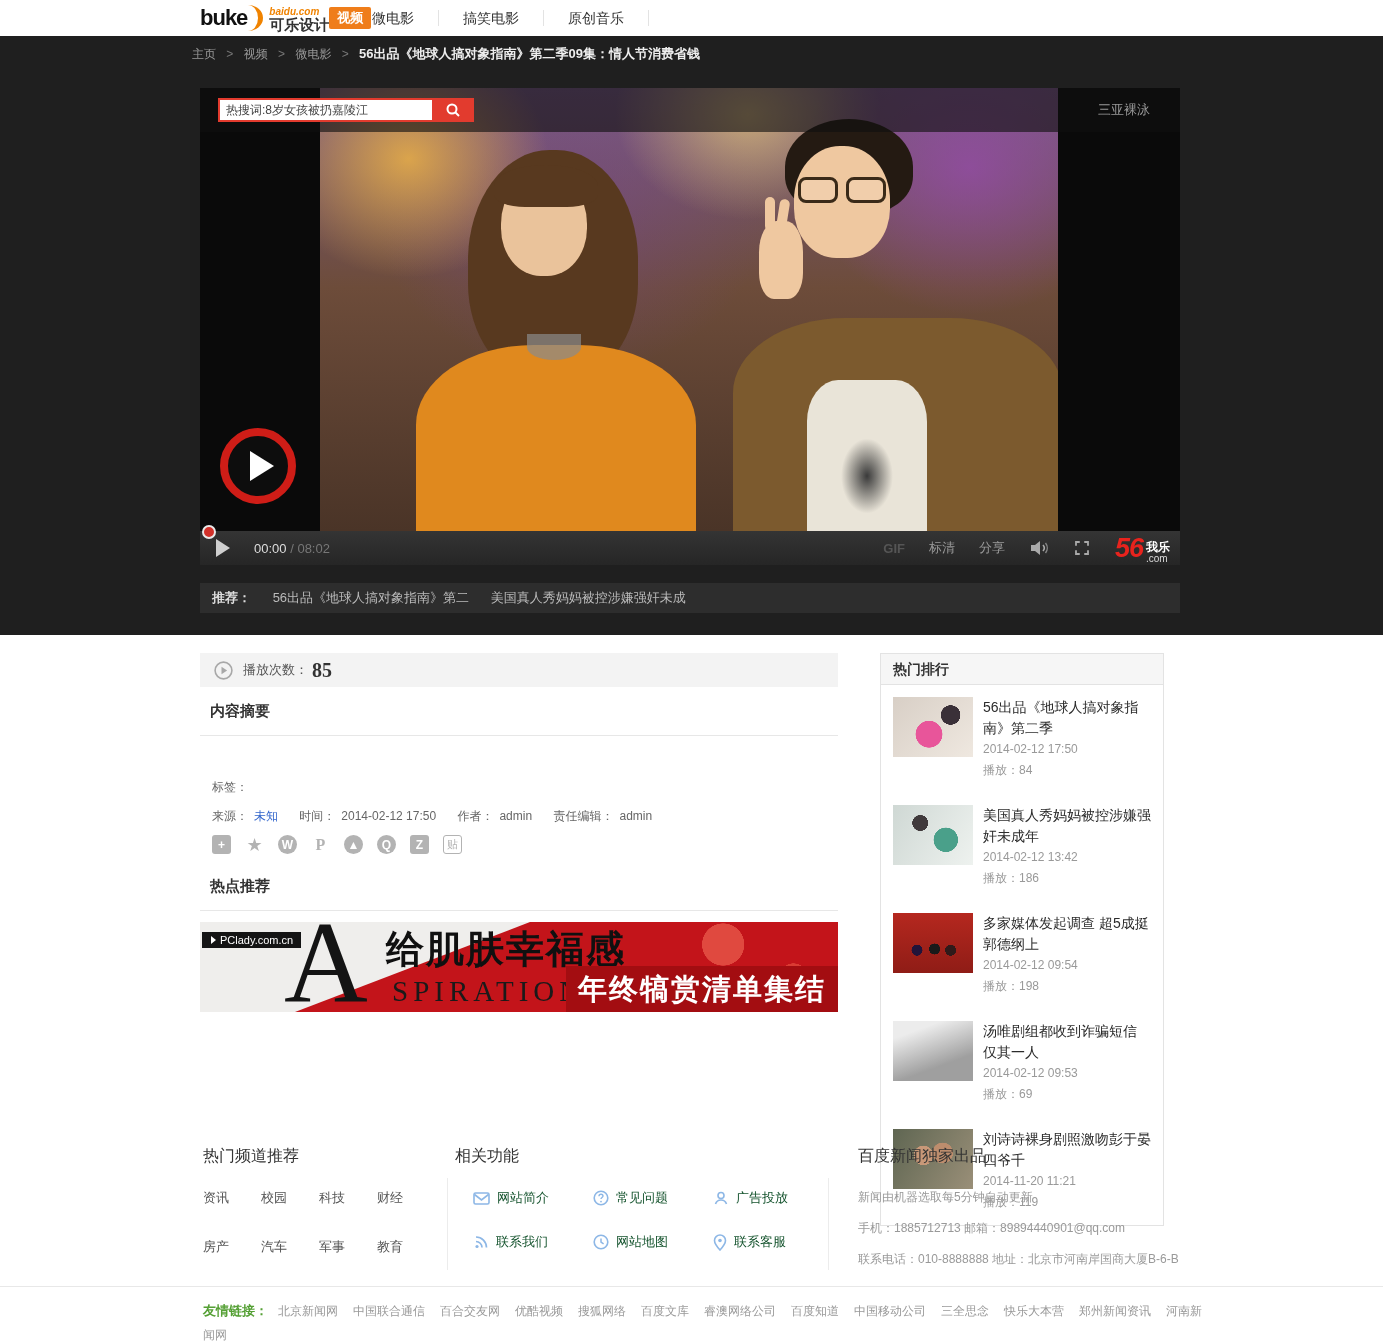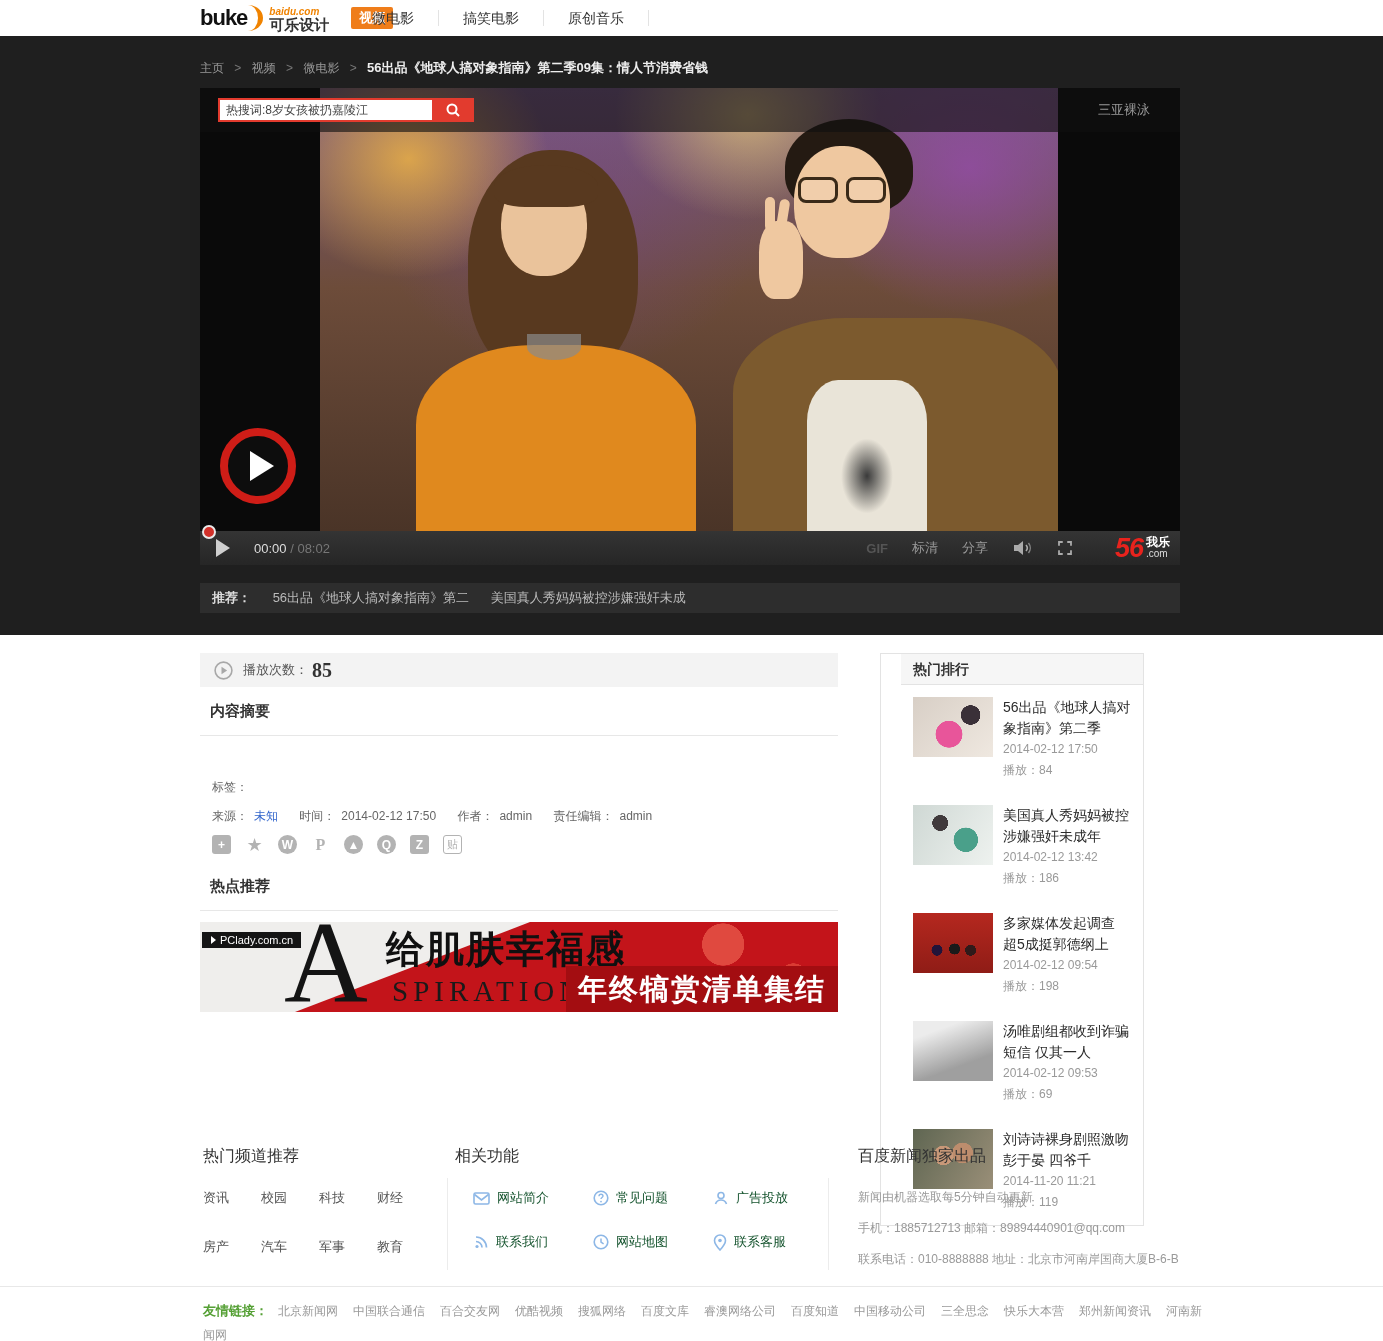--- a/index.html
+++ b/index.html
@@ -4,30 +4,30 @@
 <style>
   html,body{margin:0;padding:0;background:#fff;}
   body{font-family:"Liberation Sans",sans-serif;}
   .page{position:relative;width:1383px;height:1341px;background:#fff;overflow:hidden;}
 
   
   .hdr{position:absolute;top:0;left:0;width:100%;height:36px;background:#fff;}
   .logo{position:absolute;left:200px;top:2px;display:flex;align-items:center;height:32px;}
   .logo-buke{font-size:22px;font-weight:bold;color:#111;letter-spacing:-1px;}
   .logo-arc{width:10px;height:26px;border-right:5px solid #f08300;border-radius:0 100% 100% 0/0 50% 50% 0;margin:0 6px 0 1px;}
-  .logo-mid{display:flex;flex-direction:column;line-height:11px;margin-right:22px;}
+  .logo-mid{display:flex;flex-direction:column;line-height:11px;margin-right:0;}
   .logo-baidu{color:#f08300;font-size:10px;font-weight:bold;font-style:italic;}
   .logo-kele{color:#333;font-size:15px;font-weight:bold;margin-top:2px;}
   .logo-badge{background:#ef7d1a;color:#fff;font-size:13px;font-weight:bold;padding:2px 8px;border-radius:2px;}
   .nav{position:absolute;left:348px;top:0;height:36px;display:flex;align-items:center;}
   .nav-item{font-size:14px;color:#333;padding:0 24px;border-right:1px solid #e3e3e3;height:16px;line-height:16px;cursor:pointer;}
 
   
   .dark{position:absolute;top:36px;left:0;width:100%;height:599px;background:#1f1f1f;}
-  .crumbs{position:absolute;top:0;left:200px;height:44px;line-height:24px;font-size:12px;color:#999;white-space:nowrap;margin-top:20px;}
+  .crumbs{position:absolute;top:0;left:192px;height:44px;line-height:36px;font-size:12px;color:#999;white-space:nowrap;}
   .crumbs a{color:#999;text-decoration:none;cursor:pointer;}
   .crumb-sep{color:#777;margin:0 7px;}
   .crumb-cur{color:#eee;font-weight:bold;font-size:13px;}
 
   .player{position:absolute;top:52px;left:200px;width:980px;height:477px;background:#0a0a0a;overflow:hidden;}
   .scene{position:absolute;left:120px;top:0;width:738px;height:443px;overflow:hidden;
     background:
       radial-gradient(ellipse 200px 170px at 12% 16%,rgba(236,178,70,.85),rgba(236,178,70,0) 70%),
       radial-gradient(ellipse 240px 210px at 88% 18%,rgba(150,75,170,.75),rgba(150,75,170,0) 70%),
       radial-gradient(ellipse 190px 150px at 58% 6%,rgba(242,212,120,.65),rgba(242,212,120,0) 70%),
@@ -59,21 +59,21 @@
   .bigplay::after{content:'';position:absolute;left:22px;top:15px;border-left:24px solid #fff;border-top:15px solid transparent;border-bottom:15px solid transparent;}
   .reddot{position:absolute;left:2px;top:437px;width:10px;height:10px;border-radius:50%;background:#d2312a;border:2px solid #e9e9e9;z-index:7;}
 
   .pctrl{position:absolute;left:0;bottom:0;width:980px;height:34px;background:linear-gradient(#343434,#262626);display:flex;align-items:center;z-index:6;}
   .ctrl-play{margin-left:16px;border-left:14px solid #cfcfcf;border-top:9px solid transparent;border-bottom:9px solid transparent;cursor:pointer;}
   .ctrl-time{margin-left:24px;font-size:13px;color:#ddd;}
   .ctrl-time .tt{color:#777;}
   .ctrl-right{margin-left:auto;display:flex;align-items:center;gap:24px;margin-right:10px;}
   .ctrl-gif{color:#555;font-size:13px;font-weight:bold;cursor:pointer;}
   .ctrl-txt{color:#9a9a9a;font-size:13px;cursor:pointer;}
-  .logo56{display:flex;align-items:center;gap:3px;cursor:pointer;margin-left:17px;}
+  .logo56{display:flex;align-items:flex-end;gap:3px;cursor:pointer;}
   .logo56 .n56{color:#e8231d;font-size:27px;font-weight:bold;font-style:italic;letter-spacing:-1px;}
   .logo56 .col{display:flex;flex-direction:column;line-height:11px;}
   .logo56 .wole{color:#fff;font-size:12px;font-weight:bold;}
   .logo56 .com{color:#ddd;font-size:10px;}
 
   .recbar{position:absolute;top:547px;left:200px;width:980px;height:30px;background:#2d2d2d;line-height:30px;font-size:13px;color:#ccc;}
   .recbar b{margin-left:12px;color:#ddd;}
   .recbar a{color:#bbb;text-decoration:none;margin-left:18px;cursor:pointer;}
 
   
@@ -110,21 +110,21 @@
   .banner::before{content:'';position:absolute;left:0;top:0;width:330px;height:90px;
     clip-path:polygon(0 0,330px 0,95px 100%,0 100%);background:#efeeec;}
   .ban-brand{position:absolute;left:2px;top:10px;background:#141414;color:#fff;font-size:11px;padding:2px 8px 2px 9px;display:flex;align-items:center;}
   .ban-arrow{width:0;height:0;border-left:5px solid #fff;border-top:4px solid transparent;border-bottom:4px solid transparent;margin-right:4px;}
   .ban-a{position:absolute;left:84px;top:-14px;font-family:"Liberation Serif",serif;font-size:116px;color:#141414;line-height:110px;}
   .ban-l1{position:absolute;left:186px;top:2px;font-size:38px;font-weight:bold;color:#101010;letter-spacing:2px;}
   .ban-l2{position:absolute;left:192px;bottom:4px;font-family:"Liberation Serif",serif;font-size:29px;color:#1a1a1a;letter-spacing:5px;}
   .ban-l3{position:absolute;right:0;bottom:0;height:46px;line-height:46px;background:#a30d11;color:#fff;font-size:29px;font-weight:bold;padding:0 12px;letter-spacing:2px;}
 
   
-  .side{position:absolute;top:653px;left:880px;width:264px;border:1px solid #e3e3e3;background:#fff;box-sizing:border-box;padding-left:20px;}
+  .side{position:absolute;top:653px;left:880px;width:284px;border:1px solid #e3e3e3;background:#fff;box-sizing:border-box;}
   .side-h{height:30px;line-height:30px;background:#f6f6f6;border-bottom:1px solid #e3e3e3;font-size:14px;font-weight:bold;color:#333;padding-left:12px;}
   .side-item{display:flex;gap:10px;padding:12px;cursor:pointer;}
   .thumb{width:80px;height:60px;flex:none;}
   .t1{background:radial-gradient(circle 22px at 45% 62%,#e8559a 0 60%,rgba(232,85,154,0) 62%),radial-gradient(circle 16px at 72% 30%,#3a3038 0 60%,rgba(58,48,56,0) 62%),linear-gradient(135deg,#d8cfc6,#efe8e0);}
   .t2{background:radial-gradient(circle 20px at 66% 58%,#4aa08a 0 60%,rgba(74,160,138,0) 62%),radial-gradient(circle 13px at 34% 30%,#403a3c 0 60%,rgba(64,58,60,0) 62%),linear-gradient(120deg,#cfd8d4,#eef2ef);}
   .t3{background:radial-gradient(circle 9px at 30% 62%,#22143a 0 60%,rgba(34,20,58,0) 62%),radial-gradient(circle 9px at 52% 60%,#1a1a1a 0 60%,rgba(26,26,26,0) 62%),radial-gradient(circle 9px at 72% 62%,#301a1a 0 60%,rgba(48,26,26,0) 62%),linear-gradient(#b5281f,#8f1c16);}
   .t4{background:linear-gradient(160deg,#ececec 20%,#9f9f9f 70%),#cfcfcf;background-blend-mode:normal;}
   .t5{background:radial-gradient(circle 16px at 38% 44%,#c89878 0 60%,rgba(200,152,120,0) 62%),radial-gradient(circle 17px at 62% 40%,#bd8d6d 0 60%,rgba(189,141,109,0) 62%),linear-gradient(120deg,#5f6652,#9a8f78);}
   .side-txt{font-size:14px;color:#333;line-height:21px;}
   .side-title{color:#2b2b2b;}

